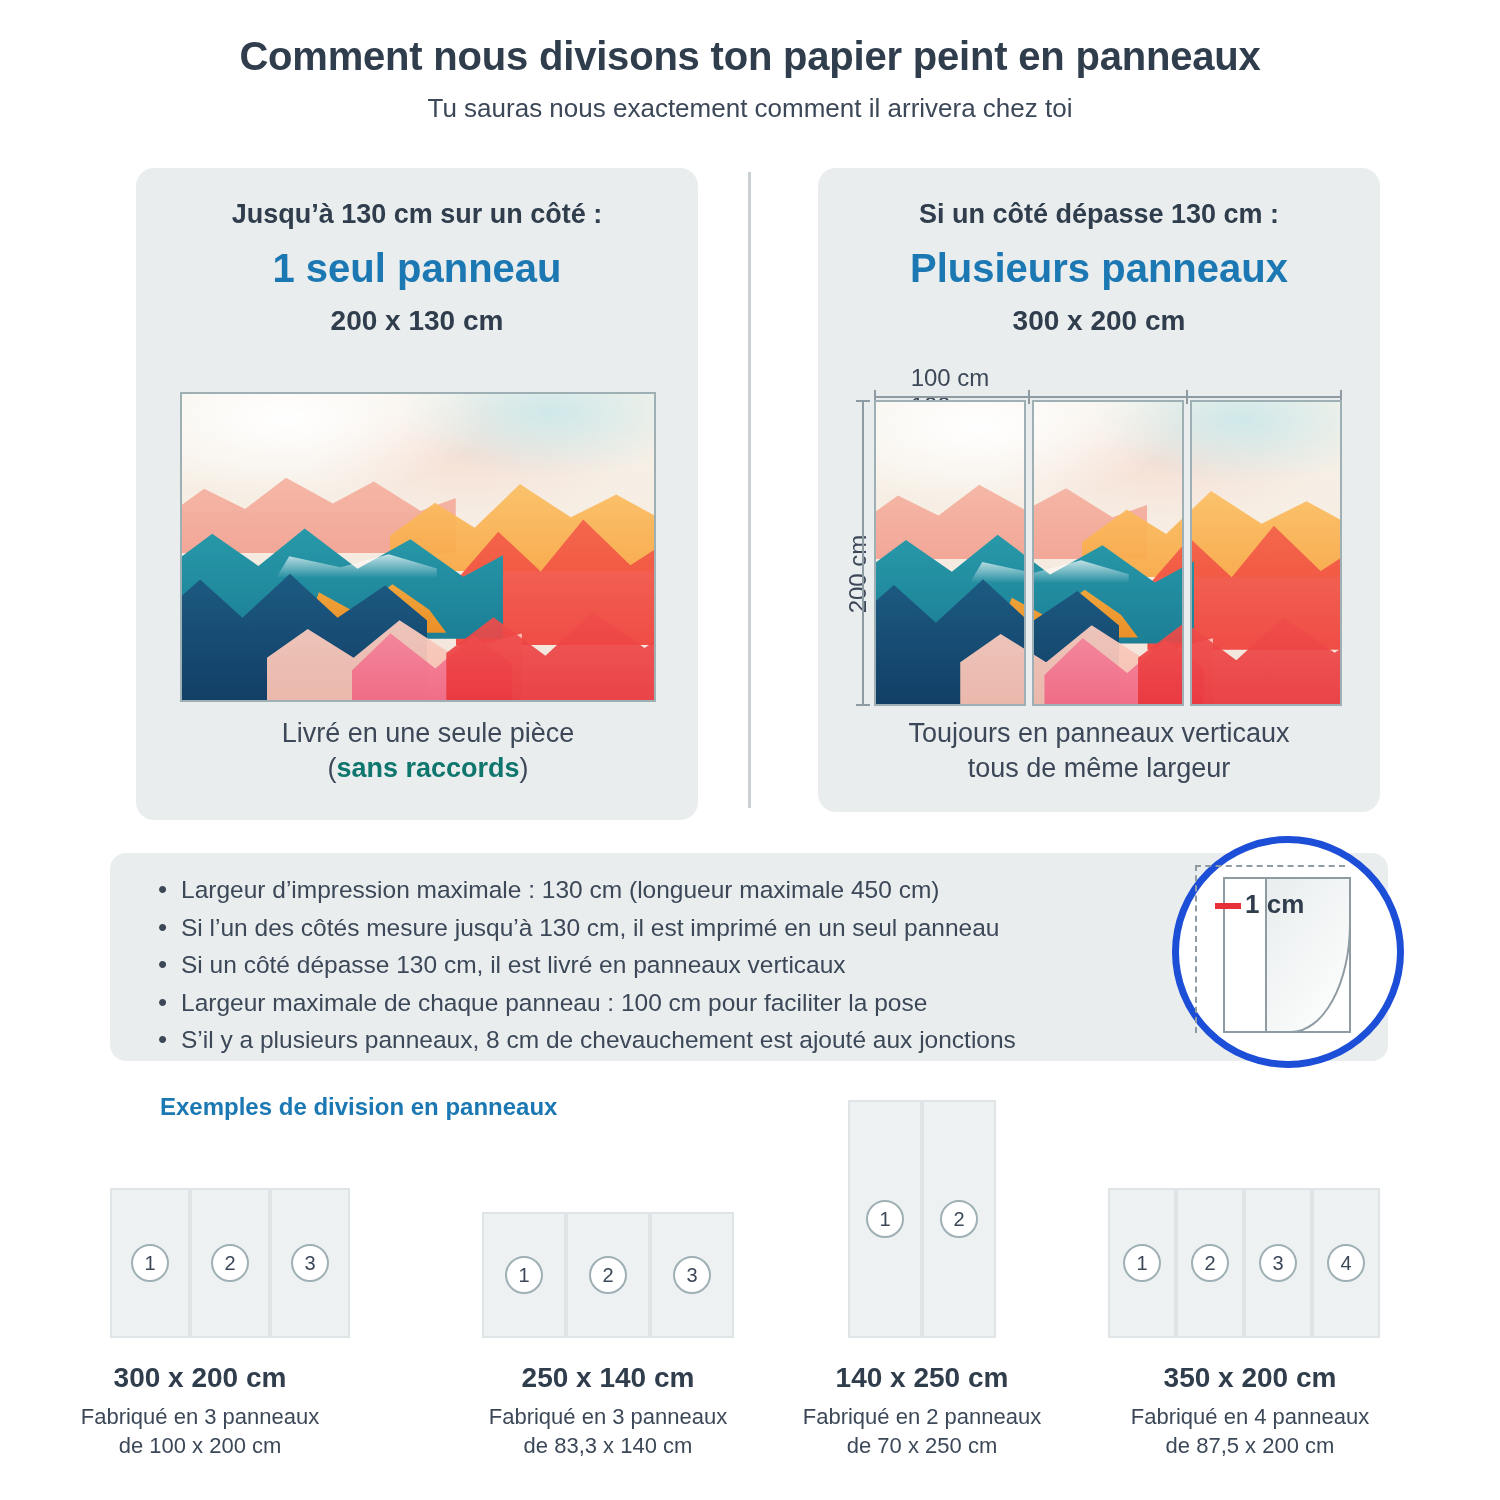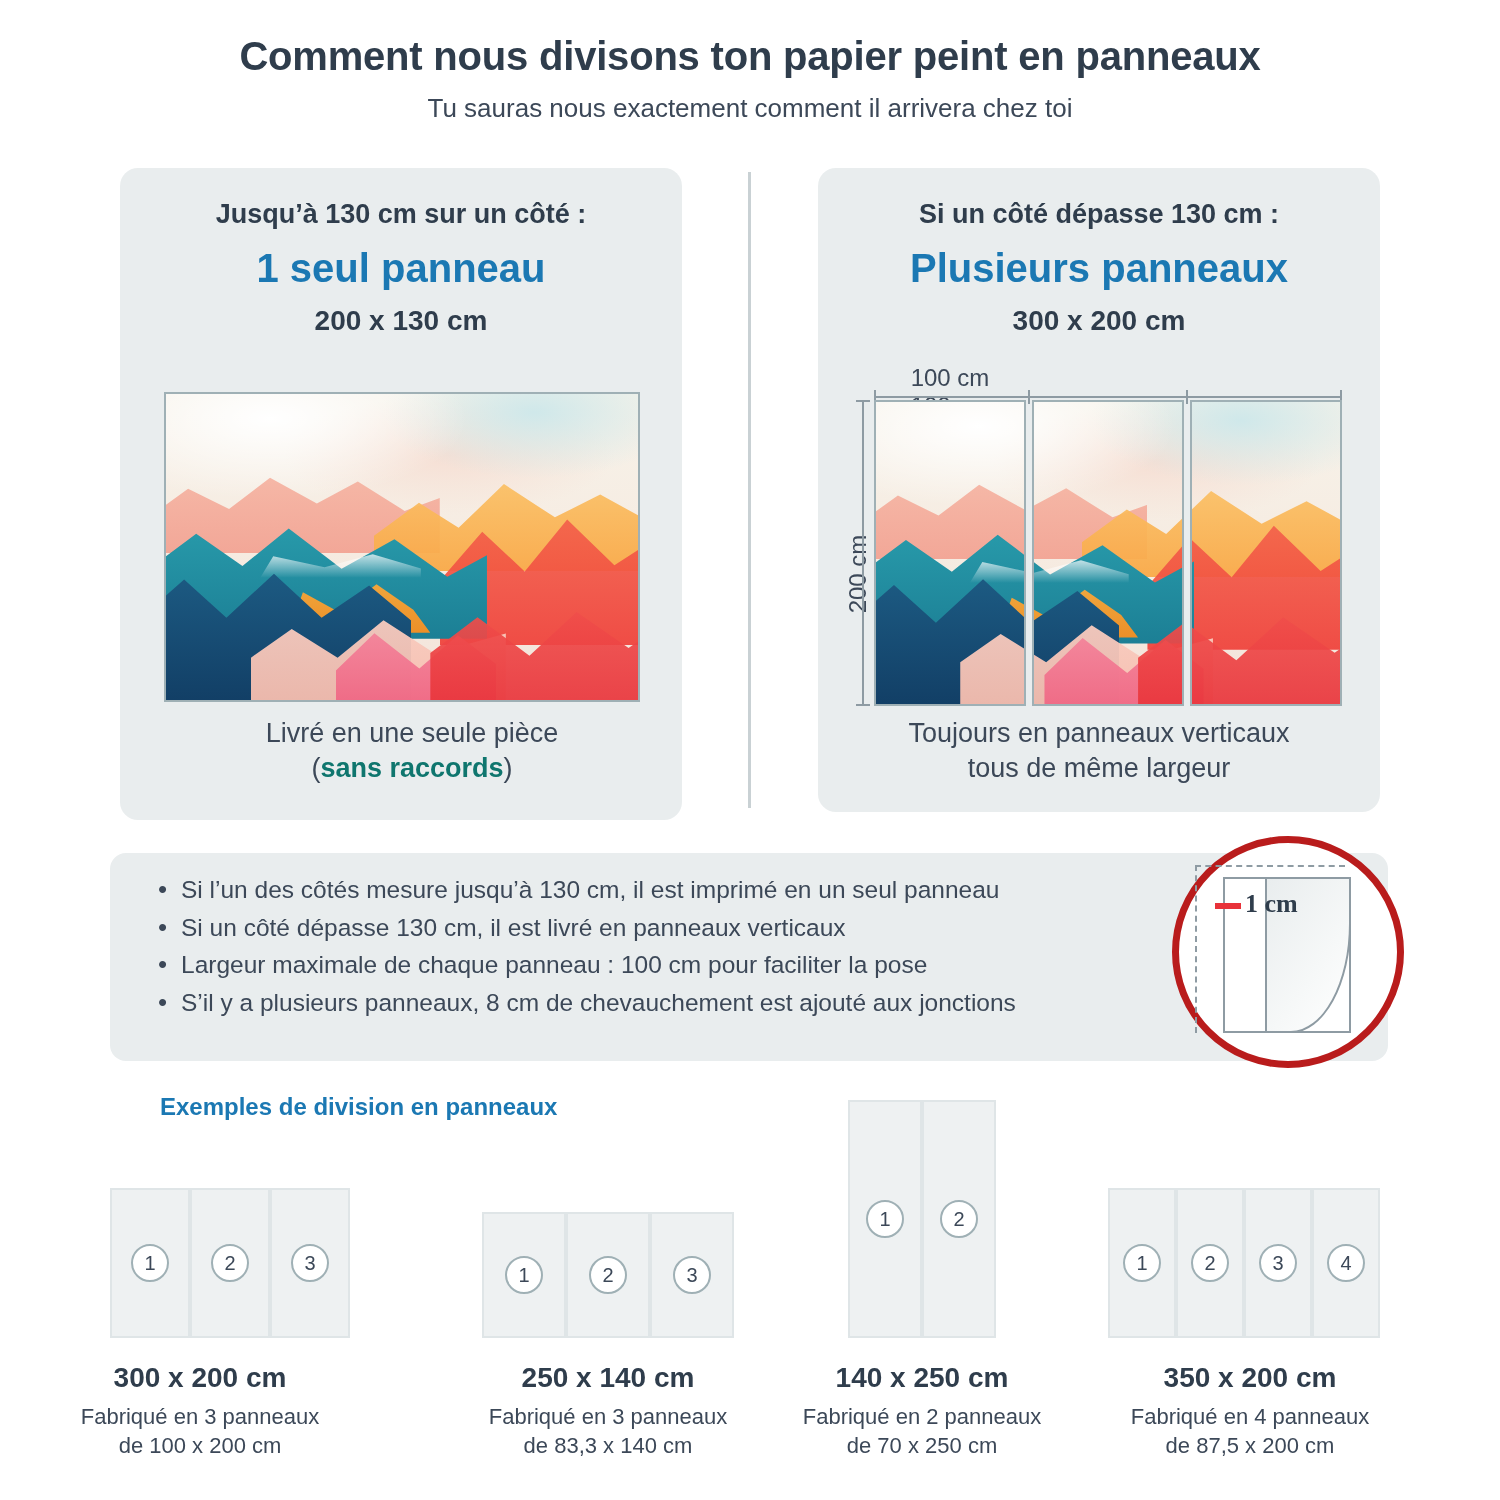--- a/index.html
+++ b/index.html
@@ -42,21 +42,21 @@
     color: #3c4858;
   }
 
   
   .card {
     position: absolute;
     background: #e9edee;
     border-radius: 18px;
   }
   #card-left {
-    left: 120px;
+    left: 136px;
     top: 168px;
     width: 562px;
     height: 652px;
   }
   #card-right {
     left: 818px;
     top: 168px;
     width: 562px;
     height: 644px;
   }
@@ -248,23 +248,22 @@
 
   
   #overlap-badge {
     position: absolute;
     left: 1172px;
     top: 836px;
     width: 232px;
     height: 232px;
     border-radius: 50%;
     background: #ffffff;
-    border: 7px solid #b91c1c;
+    border: 7px solid #1d4ed8;
     box-sizing: border-box;
-    font-family: Liberation Serif, serif;
   }
   .badge-sheet {
     position: absolute;
     left: 44px;
     top: 34px;
     width: 128px;
     height: 156px;
     border: 2px solid #8e9ba3;
     box-sizing: border-box;
     background: #ffffff;
@@ -470,20 +469,21 @@
     </div>
 
     <div class="card-caption" style="top:548px;">
       <span>Toujours en panneaux verticaux</span><br>
       <span>tous de même largeur</span>
     </div>
   </div>
 
   <div id="bullets-box">
     <ul>
+      <li>Largeur d’impression maximale : 130 cm (longueur maximale 450 cm)</li>
       <li>Si l’un des côtés mesure jusqu’à 130 cm, il est imprimé en un seul panneau</li>
       <li>Si un côté dépasse 130 cm, il est livré en panneaux verticaux</li>
       <li>Largeur maximale de chaque panneau : 100 cm pour faciliter la pose</li>
       <li>S’il y a plusieurs panneaux, 8 cm de chevauchement est ajouté aux jonctions</li>
     </ul>
   </div>
 
   <div id="overlap-badge">
     <div class="badge-dash-v"></div>
     <div class="badge-dash-h"></div>

